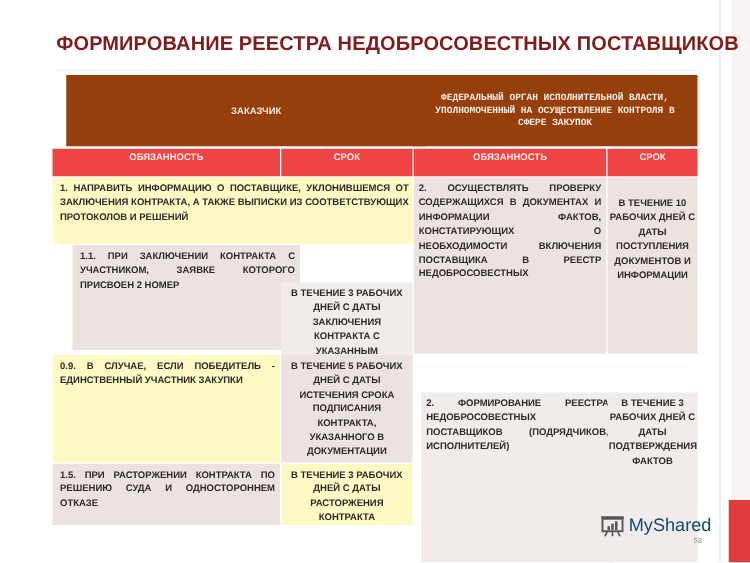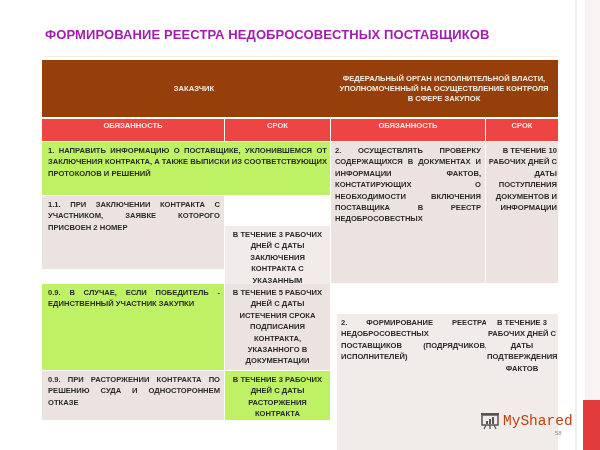--- a/index.html
+++ b/index.html
@@ -1,73 +1,73 @@
 <!DOCTYPE html>
 <html><head>
 <meta charset="utf-8">
 <style>
   html, body { margin:0; padding:0; }
   body { width:600px; height:450px; background:#ffffff; position:relative; overflow:hidden; font-family:"Liberation Sans", sans-serif; }
-  .title { position:absolute; left:45px; top:27px; font-size:13px; font-weight:bold; color:#a21caf; letter-spacing:0.1px; white-space:nowrap; }
+  .title { position:absolute; left:45px; top:27px; font-size:16px; font-weight:bold; color:#7f1d1d; letter-spacing:0.1px; white-space:nowrap; }
   .title-rule { position:absolute; left:44px; top:56px; width:514px; height:1px; background:#f3efe6; }
   .right-bar { position:absolute; left:585px; top:0; width:15px; height:450px; background:#f8f4f3; }
   .right-bar-red { position:absolute; left:583px; top:400px; width:17px; height:50px; background:#e23b3b; }
   .shadow-line { position:absolute; left:575px; top:0; width:2px; height:450px; background:#eeeeee; }
 
   .tbl { position:absolute; left:42px; top:60px; width:516px; height:360px; }
   .cell { position:absolute; box-sizing:border-box; font-size:7.6px; font-weight:bold; color:#2a2a2a; line-height:11.4px; padding:2px 4px; }
   .hdr { background:#963f0a; color:#f4ece4; text-align:center; display:flex; align-items:center; justify-content:center; line-height:10px; }
   .hdr2 { background:#ef4444; color:#f4ece4; text-align:center; padding-top:1px; }
-  .dark { background:#bef264; }
+  .dark { background:#fef9c3; }
   .light { background:#ece3e1; }
   .lighter { background:#f1ebe9;margin-top:30px; }
   .just { text-align:justify; text-align-last:left; }
   .center { text-align:center; }
 
   .logo { position:absolute; left:480px; top:412px; display:flex; align-items:center; }
-  .logo-text { font-size:14.5px; color:#c2410c; font-family:Liberation Mono, monospace; margin-left:3px; }
+  .logo-text { font-size:14.5px; color:#0c4a6e; font-family:Liberation Sans, sans-serif; margin-left:3px; }
   .pagenum { position:absolute; left:555px; top:430px; font-size:6px; color:#8a8a8a; }
 </style>
 </head>
 <body>
 
 <div class="shadow-line"></div>
 <div class="right-bar"></div>
 <div class="right-bar-red"></div>
 
 <div class="title">ФОРМИРОВАНИЕ РЕЕСТРА НЕДОБРОСОВЕСТНЫХ ПОСТАВЩИКОВ</div>
 <div class="title-rule"></div>
 
 <div class="tbl">
 
-  <div class="cell hdr" style="left:0;top:0;width:288px;height:57px;padding-left:20px;">
+  <div class="cell hdr" style="left:11px;top:0;width:288px;height:57px;padding-left:20px;">
     <span>ЗАКАЗЧИК</span>
   </div>
-  <div class="cell hdr" style="left:288px;top:0;width:228px;height:57px;padding:3px 6px;">
+  <div class="cell hdr" style="left:288px;top:0;width:228px;height:57px;padding:3px 6px;font-family:Liberation Mono, monospace;">
     <span>ФЕДЕРАЛЬНЫЙ ОРГАН ИСПОЛНИТЕЛЬНОЙ ВЛАСТИ, УПОЛНОМОЧЕННЫЙ НА ОСУЩЕСТВЛЕНИЕ КОНТРОЛЯ В СФЕРЕ ЗАКУПОК</span>
   </div>
 
   <div class="cell hdr2" style="left:0;top:59px;width:182px;height:22px;">ОБЯЗАННОСТЬ</div>
   <div class="cell hdr2" style="left:183px;top:59px;width:105px;height:22px;">СРОК</div>
   <div class="cell hdr2" style="left:289px;top:59px;width:154px;height:22px;">ОБЯЗАННОСТЬ</div>
   <div class="cell hdr2" style="left:444px;top:59px;width:72px;height:22px;">СРОК</div>
 
   <div class="cell dark just" style="left:0;top:82px;width:288px;height:53px;padding:3px 3px 2px 6px;">1. НАПРАВИТЬ ИНФОРМАЦИЮ О ПОСТАВЩИКЕ, УКЛОНИВШЕМСЯ ОТ ЗАКЛЮЧЕНИЯ КОНТРАКТА, А ТАКЖЕ ВЫПИСКИ ИЗ СООТВЕТСТВУЮЩИХ ПРОТОКОЛОВ И РЕШЕНИЙ</div>
 
-  <div class="cell light just" style="left:0;top:136px;width:182px;height:73px;padding:3px 4px 2px 6px;">1.1. ПРИ ЗАКЛЮЧЕНИИ КОНТРАКТА С УЧАСТНИКОМ, ЗАЯВКЕ КОТОРОГО ПРИСВОЕН 2 НОМЕР</div>
+  <div class="cell light just" style="left:16px;top:136px;width:182px;height:84px;padding:3px 4px 2px 6px;">1.1. ПРИ ЗАКЛЮЧЕНИИ КОНТРАКТА С УЧАСТНИКОМ, ЗАЯВКЕ КОТОРОГО ПРИСВОЕН 2 НОМЕР</div>
   <div class="cell lighter center" style="left:183px;top:136px;width:105px;height:87px;padding:3px 2px;">В ТЕЧЕНИЕ 3 РАБОЧИХ ДНЕЙ С ДАТЫ ЗАКЛЮЧЕНИЯ КОНТРАКТА С УКАЗАННЫМ УЧАСТНИКОМ</div>
 
   <div class="cell dark just" style="left:0;top:224px;width:182px;height:86px;padding:3px 4px 2px 6px;">0.9. В СЛУЧАЕ, ЕСЛИ ПОБЕДИТЕЛЬ - ЕДИНСТВЕННЫЙ УЧАСТНИК ЗАКУПКИ</div>
   <div class="cell light center" style="left:183px;top:224px;width:105px;height:86px;padding:3px 2px;">В ТЕЧЕНИЕ 5 РАБОЧИХ ДНЕЙ С ДАТЫ ИСТЕЧЕНИЯ СРОКА ПОДПИСАНИЯ КОНТРАКТА, УКАЗАННОГО В ДОКУМЕНТАЦИИ</div>
 
-  <div class="cell light just" style="left:0;top:311px;width:182px;height:49px;padding:3px 4px 2px 6px;">0.9. ПРИ РАСТОРЖЕНИИ КОНТРАКТА ПО РЕШЕНИЮ СУДА И ОДНОСТОРОННЕМ ОТКАЗЕ</div>
+  <div class="cell light just" style="left:0;top:311px;width:182px;height:49px;padding:3px 4px 2px 6px;">1.5. ПРИ РАСТОРЖЕНИИ КОНТРАКТА ПО РЕШЕНИЮ СУДА И ОДНОСТОРОННЕМ ОТКАЗЕ</div>
   <div class="cell dark center" style="left:183px;top:311px;width:105px;height:49px;padding:3px 2px;">В ТЕЧЕНИЕ 3 РАБОЧИХ ДНЕЙ С ДАТЫ РАСТОРЖЕНИЯ КОНТРАКТА</div>
 
   <div class="cell light just" style="left:289px;top:82px;width:154px;height:141px;padding:3px 4px 2px 4px;">2. ОСУЩЕСТВЛЯТЬ ПРОВЕРКУ СОДЕРЖАЩИХСЯ В ДОКУМЕНТАХ И ИНФОРМАЦИИ ФАКТОВ, КОНСТАТИРУЮЩИХ О НЕОБХОДИМОСТИ ВКЛЮЧЕНИЯ ПОСТАВЩИКА В РЕЕСТР НЕДОБРОСОВЕСТНЫХ</div>
-  <div class="cell light center" style="left:444px;top:82px;width:72px;height:141px;padding:3px 1px;text-align:right;">В ТЕЧЕНИЕ 10 РАБОЧИХ ДНЕЙ С ДАТЫ ПОСТУПЛЕНИЯ ДОКУМЕНТОВ И ИНФОРМАЦИИ</div>
+  <div class="cell light center" style="left:444px;top:82px;width:72px;height:141px;padding:15px 1px;">В ТЕЧЕНИЕ 10 РАБОЧИХ ДНЕЙ С ДАТЫ ПОСТУПЛЕНИЯ ДОКУМЕНТОВ И ИНФОРМАЦИИ</div>
 
   <div class="cell lighter just" style="left:295px;top:224px;width:154px;height:136px;padding:3px 4px 2px 4px;">2. ФОРМИРОВАНИЕ РЕЕСТРА НЕДОБРОСОВЕСТНЫХ ПОСТАВЩИКОВ (ПОДРЯДЧИКОВ, ИСПОЛНИТЕЛЕЙ)</div>
   <div class="cell lighter center" style="left:444px;top:224px;width:72px;height:136px;padding:3px 1px;">В ТЕЧЕНИЕ 3 РАБОЧИХ ДНЕЙ С ДАТЫ ПОДТВЕРЖДЕНИЯ ФАКТОВ</div>
 </div>
 
 <div class="logo">
   <svg width="20" height="18" viewBox="0 0 20 18">
     <rect x="1" y="1" width="18" height="2" fill="#555"></rect>
     <rect x="2" y="3" width="16" height="10" fill="none" stroke="#555" stroke-width="1.5"></rect>
     <rect x="6" y="9" width="2" height="3" fill="#555"></rect>

